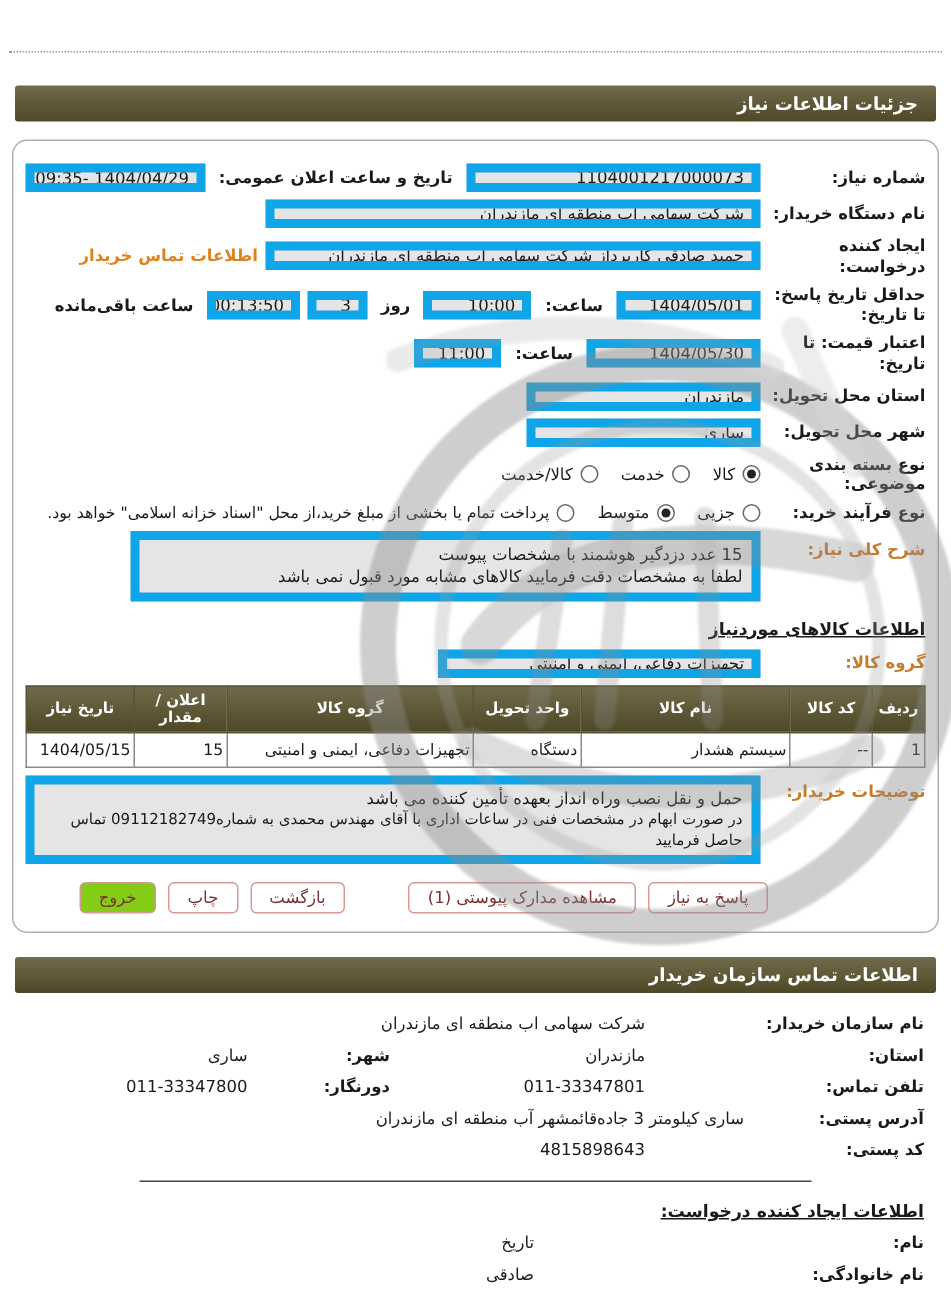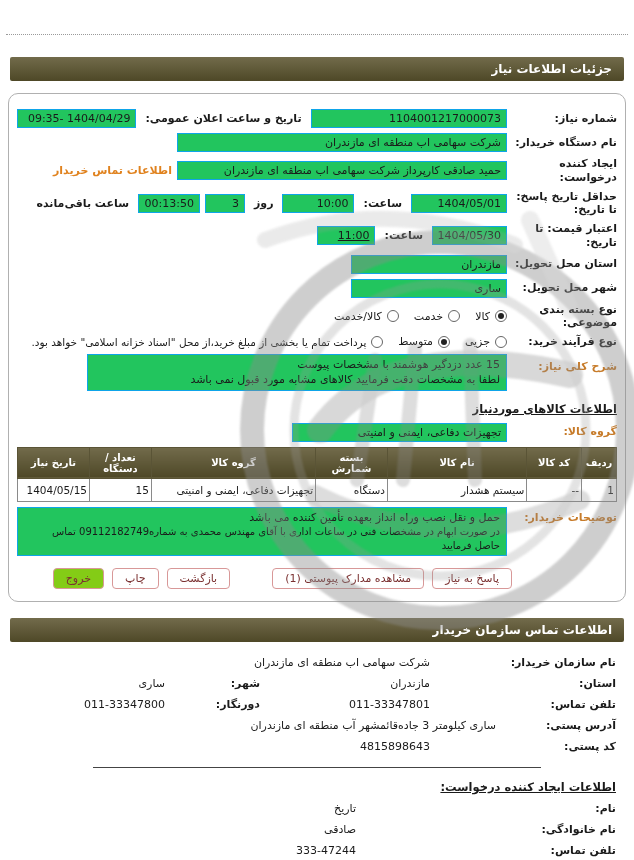--- a/index.html
+++ b/index.html
@@ -11,21 +11,21 @@
 
   .bar { margin:22px 10px 0 10px; background:linear-gradient(#726b4b,#4e4827); color:#fff; font-weight:bold; font-size:12px; padding:5px 12px; border-radius:2px; }
   .bar2 { margin-top:16px; }
 
   .panel { margin:12px 8px 0 8px; border:1px solid #b0b0b0; border-radius:10px; padding:10px 8px 12px 8px; background:transparent; }
 
   .frow { display:flex; align-items:center; margin:5px 0; gap:5px; }
   .flabel { width:105px; flex-shrink:0; font-weight:bold; font-size:11px; line-height:1.25; }
   .mlabel { font-weight:bold; margin:0 4px; white-space:nowrap; }
   .olabel { color:#c77b29; }
-  .box { border:1px solid #0ea5e9; background:#22c55e; height:19px; display:flex; align-items:center; padding:0 5px; font-size:11px; white-space:nowrap; overflow:hidden; }
+  .box { border:6px solid #0ea5e9; background:#e5e5e5; height:19px; display:flex; align-items:center; padding:0 5px; font-size:11px; white-space:nowrap; overflow:hidden; }
   .tall { height:auto; min-height:34px; display:block; padding:2px 6px; line-height:1.4; white-space:normal; }
   .grow { flex:1; }
   .link { color:#e0821e; font-weight:bold; cursor:pointer; white-space:nowrap; }
 
   .radio { width:12px; height:12px; border:1px solid #666; border-radius:50%; display:inline-block; position:relative; flex-shrink:0; background:#fff; }
   .radio.checked::after { content:''; position:absolute; inset:2px; background:#222; border-radius:50%; }
   .rlabel { margin-left:10px; white-space:nowrap; }
 
   .items-title { display:inline-block; font-weight:bold; font-size:11.5px; margin:6px 0 2px 0; text-decoration:underline; }
 
@@ -86,21 +86,21 @@
       <span class="mlabel">ساعت:</span>
       <span class="box" style="width:72px;padding-left:48px;">10:00</span>
       <span class="mlabel">روز</span>
       <span class="box" style="width:40px;">3</span>
       <span class="box" style="width:62px;">00:13:50</span>
       <span class="mlabel">ساعت باقی‌مانده</span>
     </div>
 
     <div class="frow">
       <span class="flabel">اعتبار قیمت: تا تاریخ:</span>
-      <span class="box" style="width:75px;">1404/05/30</span>
+      <span class="box" style="width:116px;">1404/05/30</span>
       <span class="mlabel">ساعت:</span>
       <span class="box" style="width:58px;text-decoration:underline;">11:00</span>
     </div>
 
     <div class="frow">
       <span class="flabel">استان محل تحویل:</span>
       <span class="box" style="width:156px;">مازندران</span>
     </div>
 
     <div class="frow">
@@ -142,23 +142,23 @@
       <span class="flabel olabel">گروه کالا:</span>
       <span class="box" style="width:215px;">تجهیزات دفاعی، ایمنی و امنیتی</span>
     </div>
 
     <table class="items">
       <thead>
         <tr>
           <th style="width:35px;">ردیف</th>
           <th style="width:55px;">کد کالا</th>
           <th style="width:140px;">نام کالا</th>
-          <th style="width:72px;">بسته شمارش</th>
+          <th style="width:72px;">واحد تحویل</th>
           <th style="width:165px;">گروه کالا</th>
-          <th style="width:62px;">تعداد / دستگاه</th>
+          <th style="width:62px;">اعلان / مقدار</th>
           <th style="width:72px;">تاریخ نیاز</th>
         </tr>
       </thead>
       <tbody>
         <tr>
           <td>1</td>
           <td>--</td>
           <td>سیستم هشدار</td>
           <td>دستگاه</td>
           <td>تجهیزات دفاعی، ایمنی و امنیتی</td>

